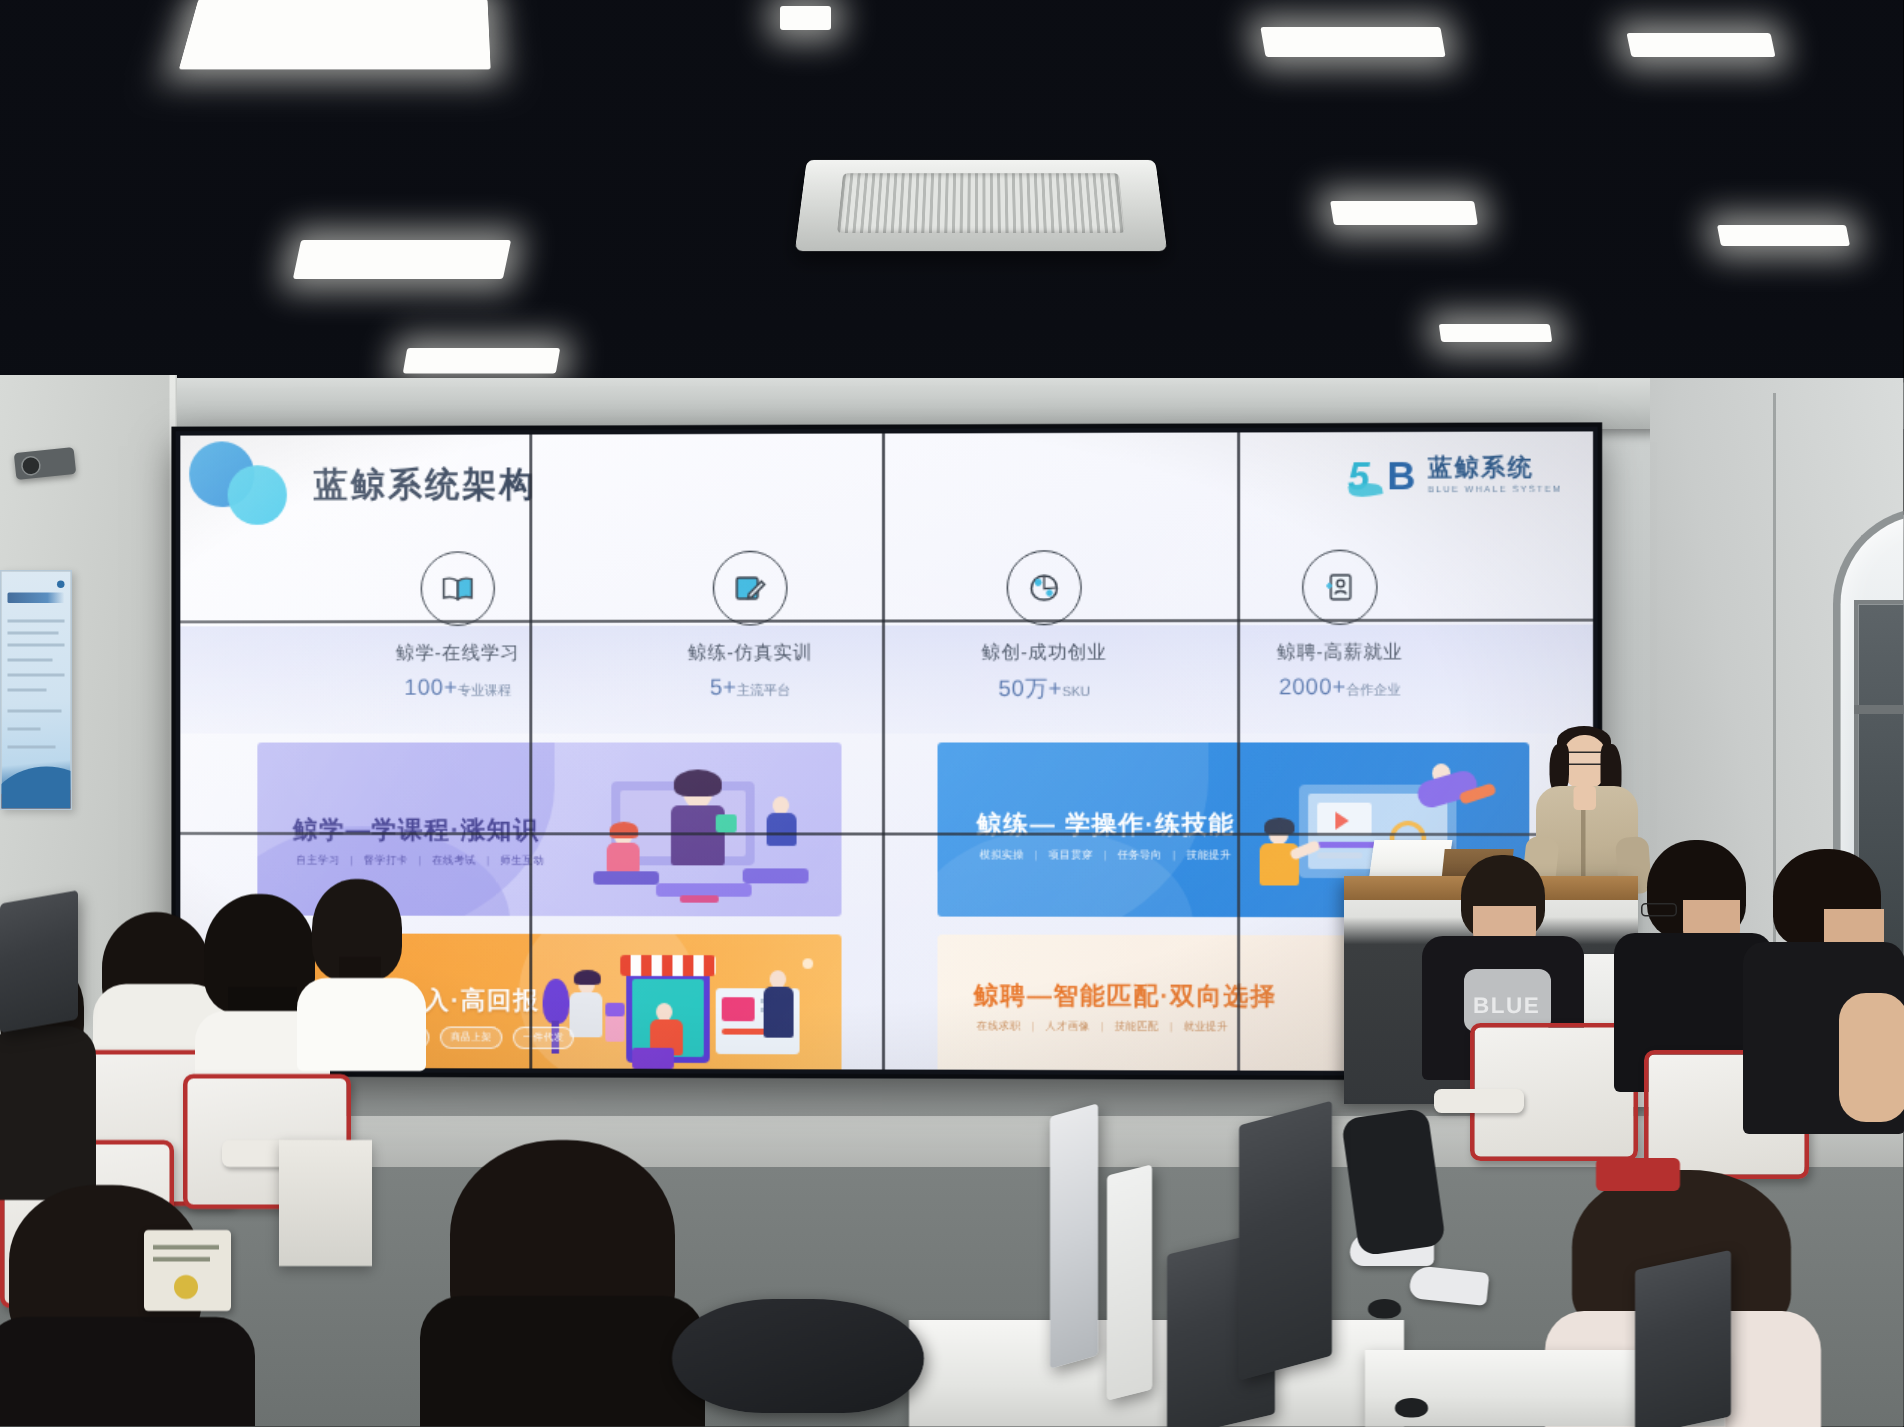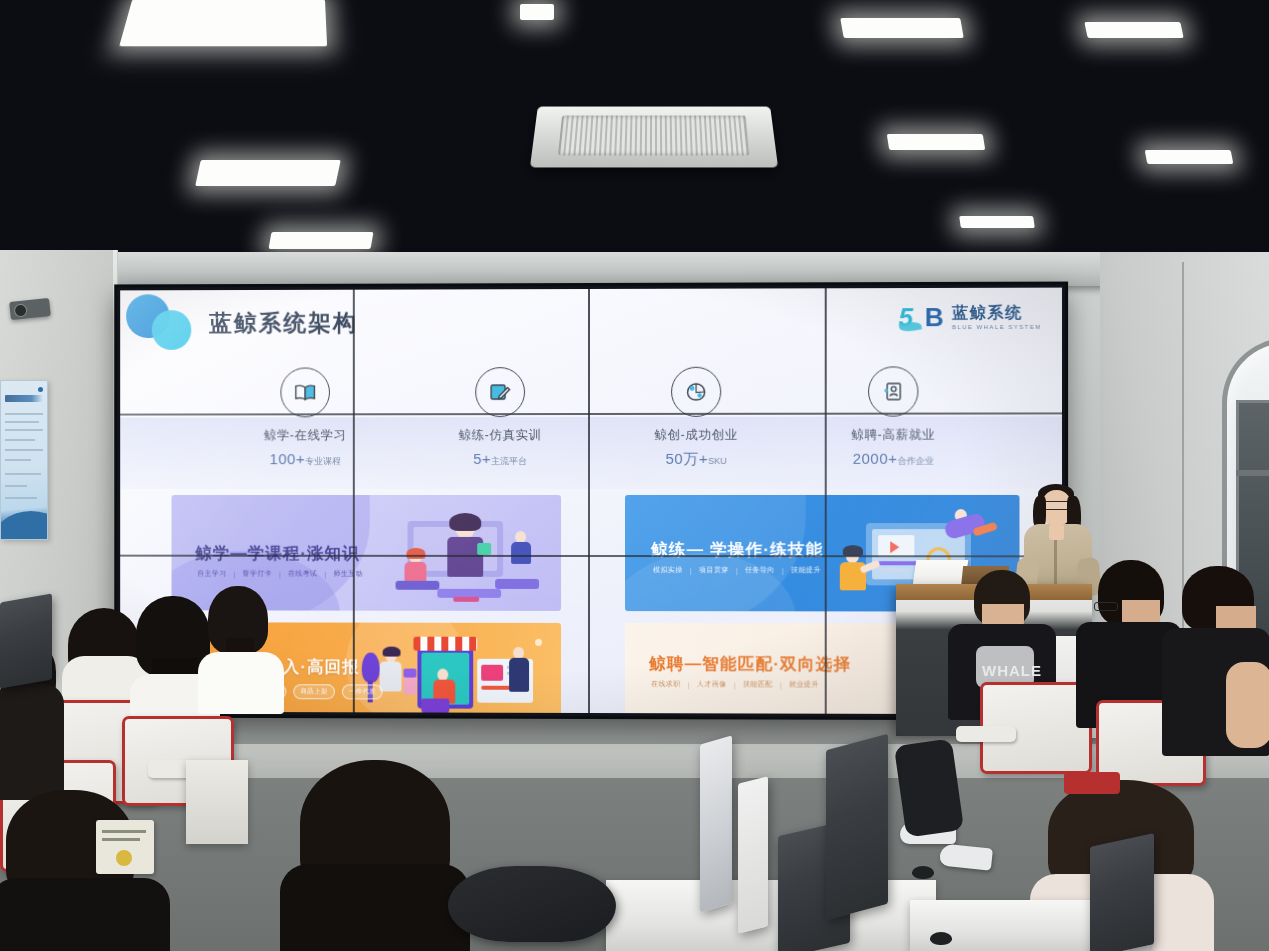--- a/index.html
+++ b/index.html
@@ -650,21 +650,21 @@
   <div style="position:absolute;left:96px;top:820px;width:58px;height:54px;background:#e9e6dc;border-radius:3px;box-shadow:1px 2px 5px rgba(0,0,0,.3);"></div>
   <div style="position:absolute;left:102px;top:830px;width:44px;height:3px;background:#8a8f7c;"></div>
   <div style="position:absolute;left:102px;top:838px;width:38px;height:3px;background:#8a8f7c;"></div>
   <div style="position:absolute;left:116px;top:850px;width:16px;height:16px;border-radius:50%;background:#d8b83f;"></div>
 
   <div class="person" style="left:948px;top:570px;width:110px;height:150px;">
     <div style="position:absolute;left:26px;top:0;width:56px;height:56px;background:#221a14;border-radius:48% 48% 34% 34%;"></div>
     <div style="position:absolute;left:34px;top:34px;width:42px;height:30px;background:#d9b193;border-radius:0 0 40% 40%;"></div>
     <div class="torso" style="left:0px;top:54px;width:108px;height:96px;background:#17161a;"></div>
     <div style="position:absolute;left:28px;top:76px;width:58px;height:42px;background:#cfd2d4;border-radius:8px;opacity:.9;"></div>
-    <div style="position:absolute;left:34px;top:92px;font-size:15px;font-weight:bold;color:#e8e9ea;letter-spacing:1px;">WHALE</div>
+    <div style="position:absolute;left:34px;top:92px;font-size:15px;font-weight:bold;color:#e8e9ea;letter-spacing:1px;">BLUE</div>
   </div>
   <div class="chair" style="left:980px;top:682px;width:112px;height:92px;"></div>
   <div class="chair-arm" style="left:956px;top:726px;width:60px;height:16px;"></div>
 
   <div class="person" style="left:1076px;top:560px;width:110px;height:168px;">
     <div style="position:absolute;left:22px;top:0;width:66px;height:66px;background:#150f0c;border-radius:48% 48% 34% 34%;"></div>
     <div style="position:absolute;left:46px;top:40px;width:38px;height:34px;background:#d5ac8c;border-radius:0 0 40% 40%;"></div>
     <div style="position:absolute;left:18px;top:42px;width:24px;height:9px;border:1.4px solid #2b2b2b;border-radius:3px;"></div>
     <div class="torso" style="left:0px;top:62px;width:106px;height:106px;background:#141417;"></div>
   </div>

